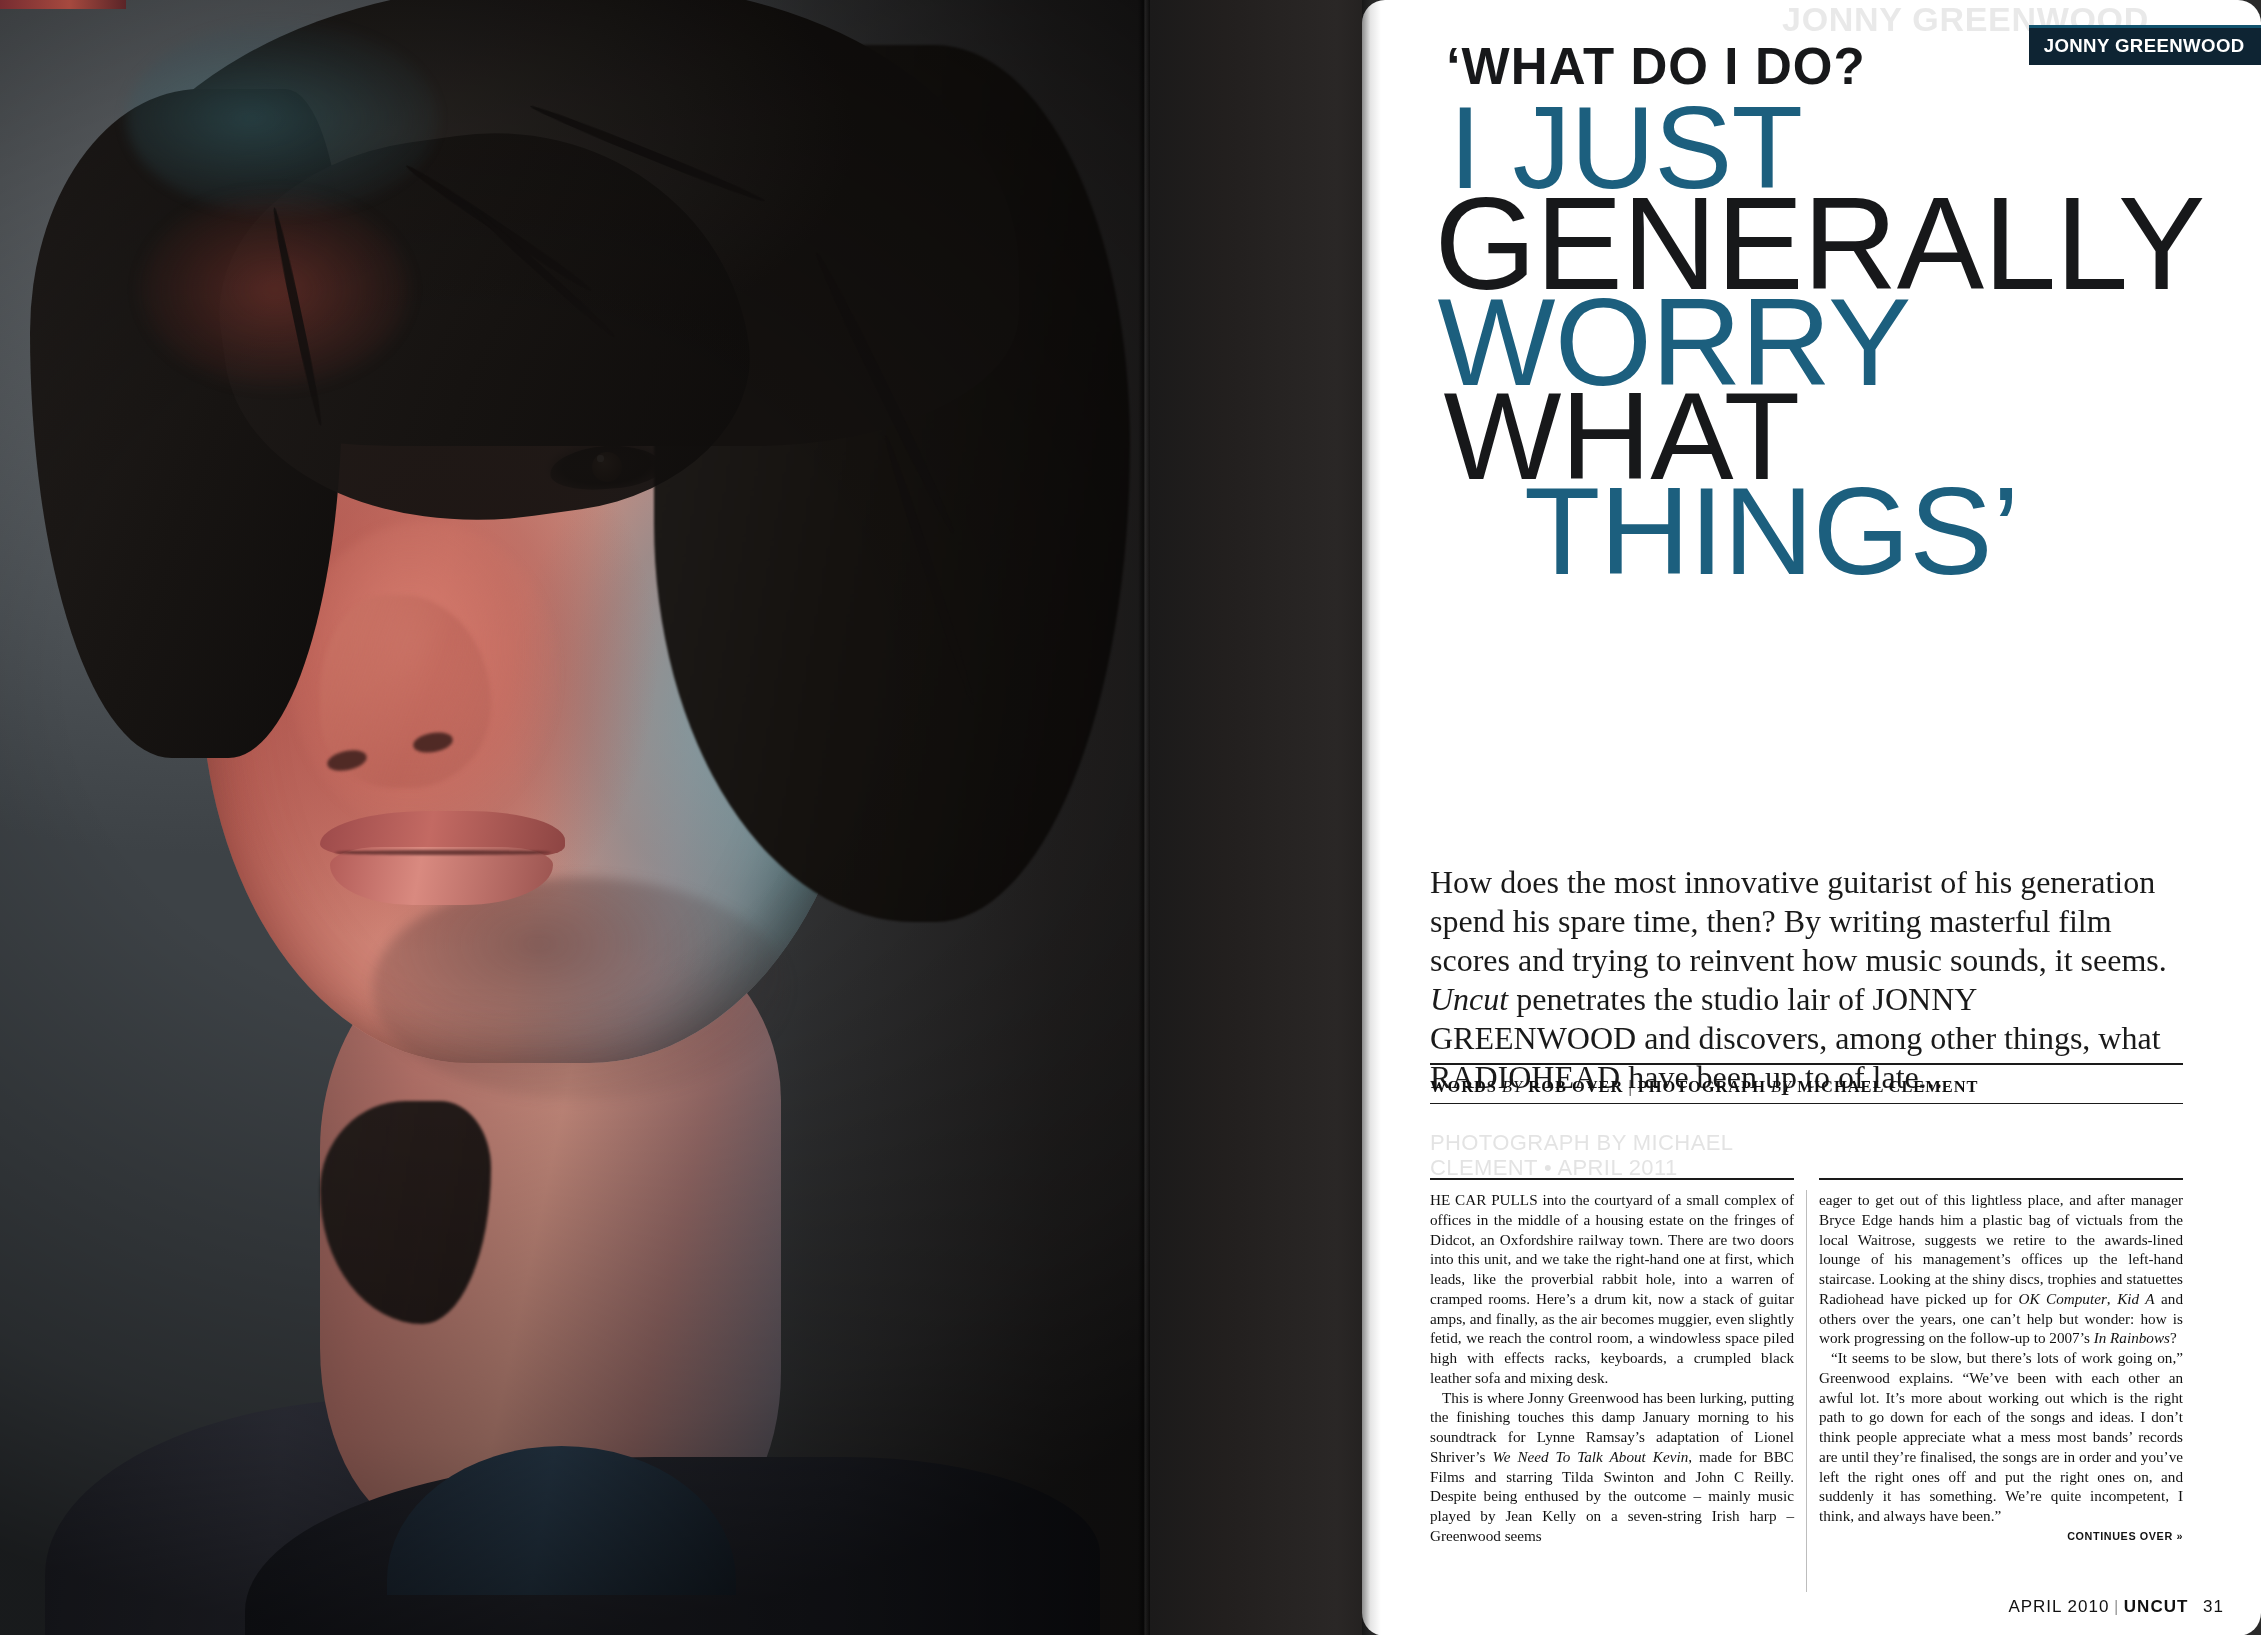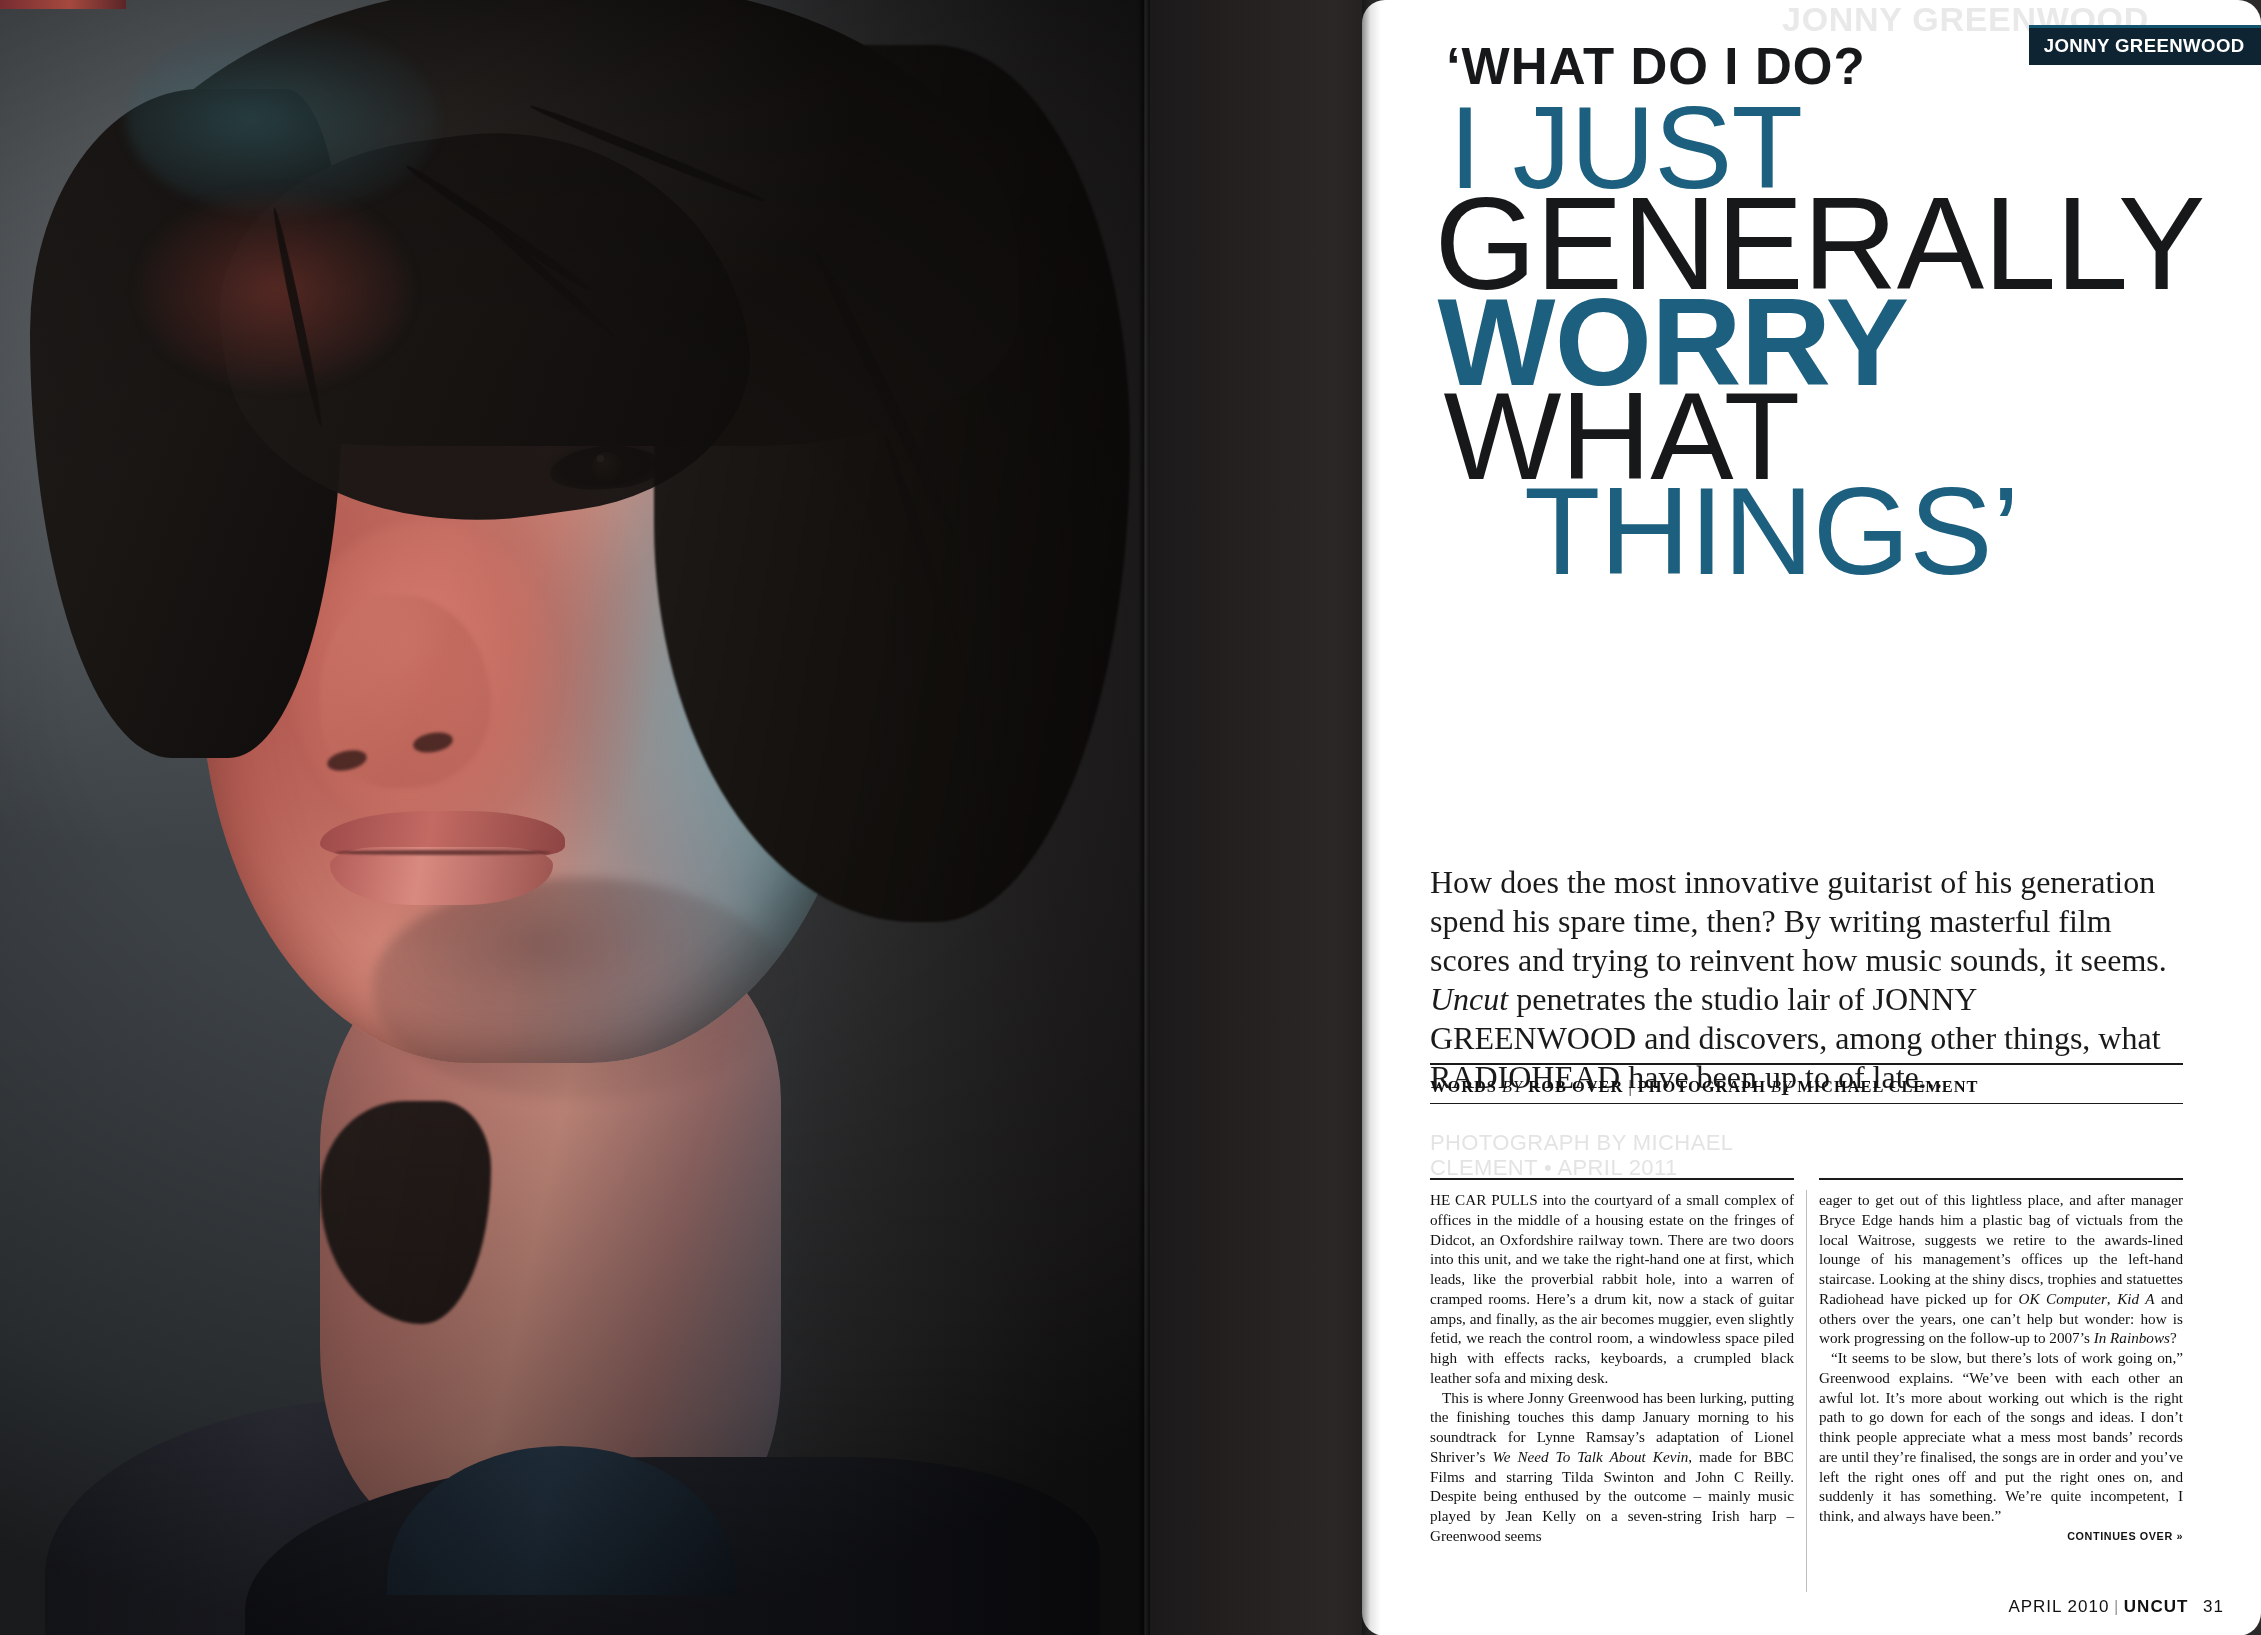--- a/index.html
+++ b/index.html
@@ -285,21 +285,21 @@
   .hl-line {
     font-family: "Liberation Sans", sans-serif;
     font-weight: normal;
     letter-spacing: -0.7px;
     line-height: .86;
     margin: 0;
     white-space: nowrap;
   }
   .hl1 { font-size: 117px; color: #1c5f7e; margin-left: 22px; }
   .hl2 { font-size: 131px; color: #17181a; margin-left: 7.4px; margin-top: -10.4px; }
-  .hl3 { font-size: 125px; color: #1c5f7e; margin-left: 10.4px; margin-top: -12px; font-weight: bold; }
+  .hl3 { font-size: 125px; color: #1c5f7e; margin-left: 10.4px; margin-top: -12px; }
   .hl4 { font-size: 125px; color: #17181a; margin-left: 16.4px; margin-top: -13.4px; }
   .hl5 { font-size: 125px; color: #1c5f7e; margin-left: 97px; margin-top: -13.4px; }
 
   .standfirst {
     position: absolute; left: 68px; top: 863px; width: 751px;
     font-family: Liberation Serif, serif;
     font-size: 32px;
     line-height: 1.22;
     color: #1a1a1a;
   }

